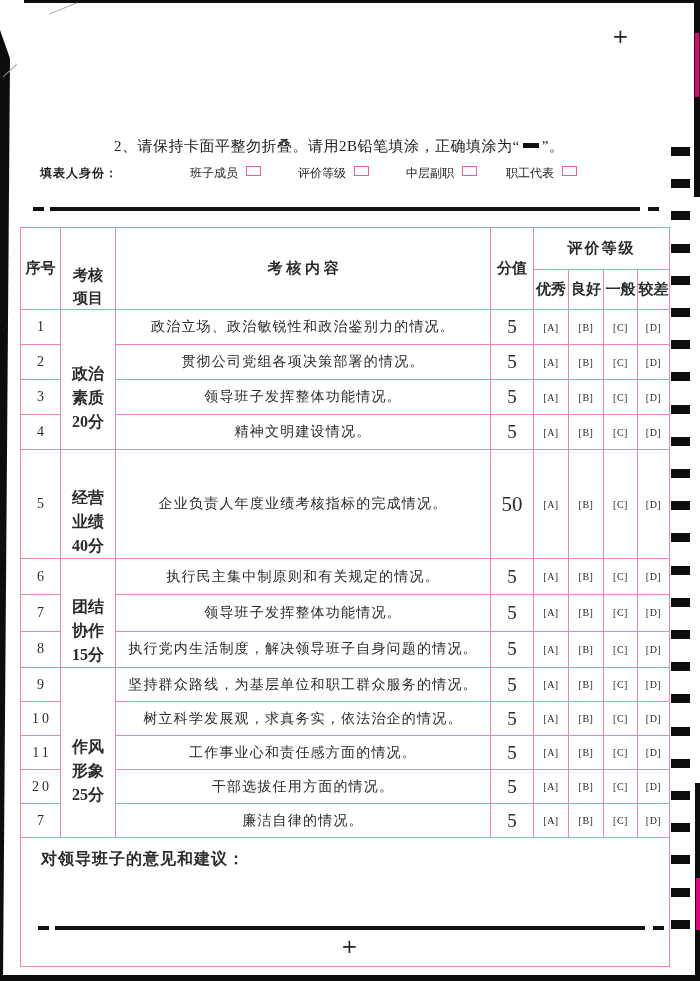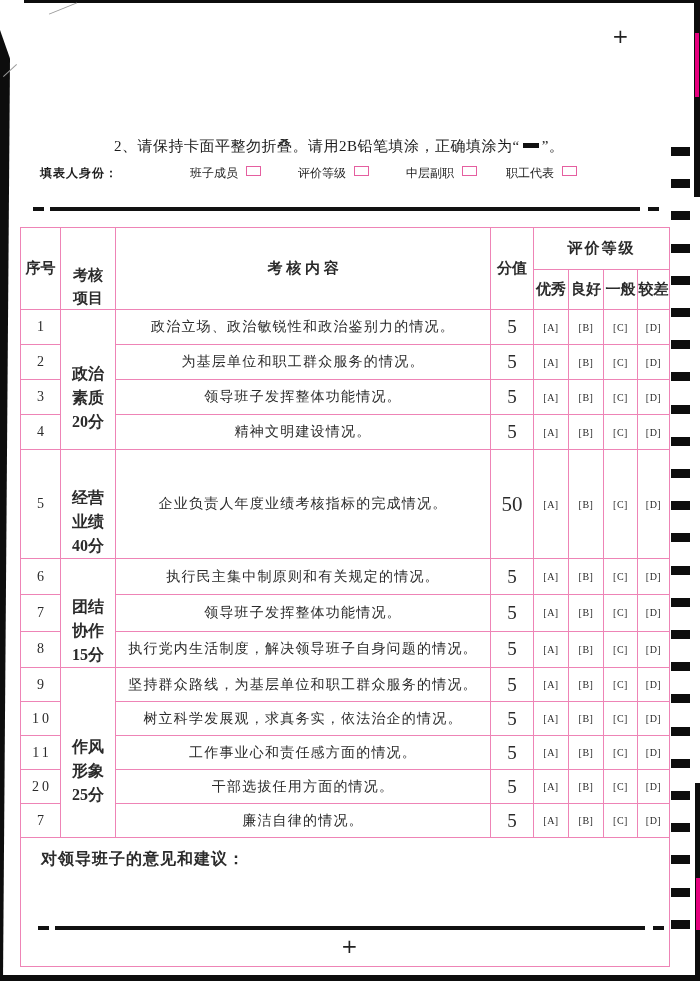--- a/index.html
+++ b/index.html
@@ -156,21 +156,21 @@
 20分</span></td>
           <td class="c-content">政治立场、政治敏锐性和政治鉴别力的情况。</td>
           <td class="c-score">5</td>
           <td class="c-mark">[A]</td>
           <td class="c-mark">[B]</td>
           <td class="c-mark">[C]</td>
           <td class="c-mark">[D]</td>
         </tr>
         <tr class="row-a">
           <td class="c-no">2</td>
-          <td class="c-content">为基层单位和职工群众服务的情况。</td>
+          <td class="c-content">贯彻公司党组各项决策部署的情况。</td>
           <td class="c-score">5</td>
           <td class="c-mark">[A]</td>
           <td class="c-mark">[B]</td>
           <td class="c-mark">[C]</td>
           <td class="c-mark">[D]</td>
         </tr>
         <tr class="row-a">
           <td class="c-no">3</td>
           <td class="c-content">领导班子发挥整体功能情况。</td>
           <td class="c-score">5</td>

